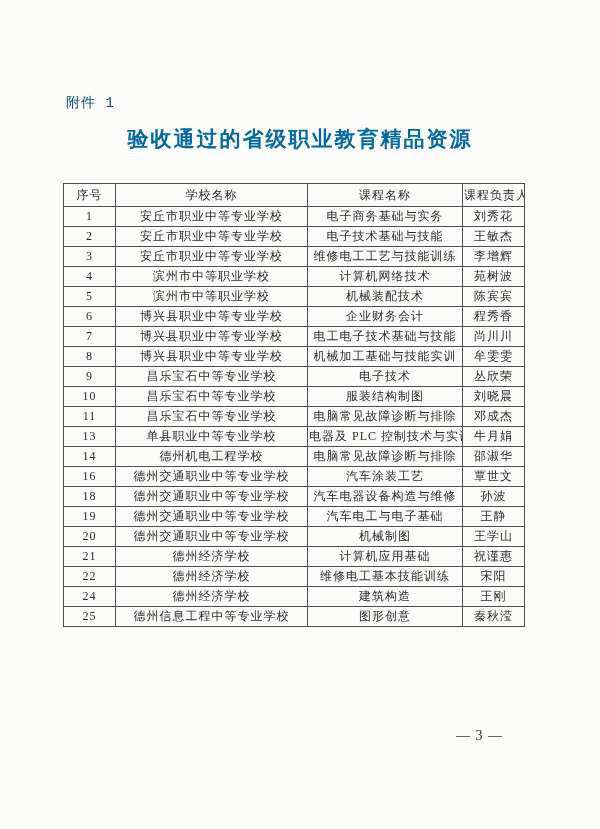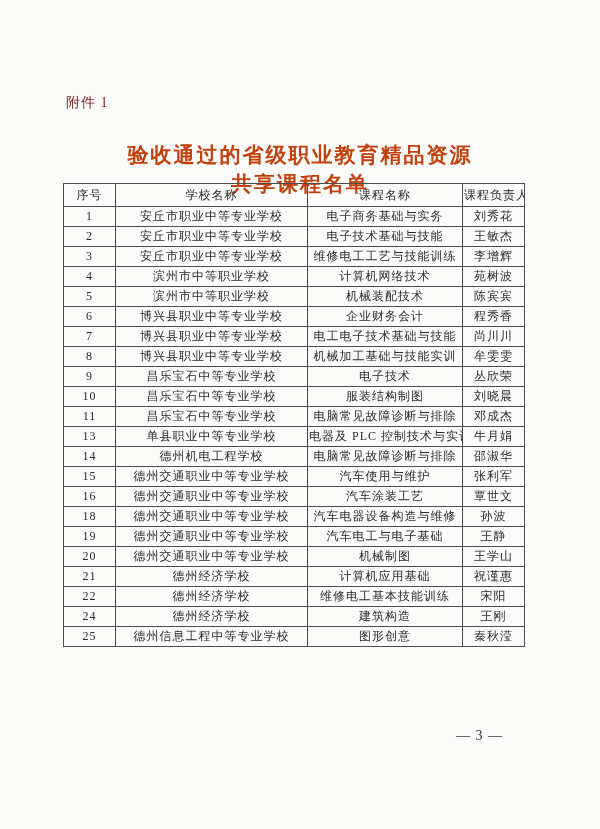--- a/index.html
+++ b/index.html
@@ -18,35 +18,35 @@
   .page {
     position: absolute;
     inset: 0;
   }
   .attachment {
     position: absolute;
     left: 66px;
     top: 94px;
     font-size: 14px;
     letter-spacing: 1px;
-    color: #7f1d1d;
-    font-family: Liberation Serif, serif;
+    color: #0c4a6e;
+    font-family: Liberation Mono, monospace;
   }
   .title {
     position: absolute;
     left: 0;
     right: 0;
     top: 124px;
-    margin: 16px;
+    margin: 0;
     text-align: center;
     font-size: 21px;
     line-height: 29px;
     font-weight: bold;
     letter-spacing: 2px;
-    color: #c2410c;
+    color: #0369a1;
     font-family: "Liberation Sans", sans-serif;
   }
   table.course-table {
     position: absolute;
     left: 63px;
     top: 183px;
     width: 461px;
     border-collapse: collapse;
     table-layout: fixed;
     font-size: 12px;
@@ -91,21 +91,20 @@
 </style>
 </head>
 <body>
 
 <div class="page">
 
   <div class="attachment">附件 1</div>
 
   <h1 class="title">
     <span>验收通过的省级职业教育精品资源</span><br>
-    <span>共享课程名单</span>
   </h1>
 
   <table class="course-table">
     <colgroup>
       <col style="width:52px">
       <col style="width:192px">
       <col style="width:155px">
       <col style="width:62px">
     </colgroup>
     <thead>
@@ -189,26 +188,20 @@
           <td class="cell-course">电器及 PLC 控制技术与实训</td>
           <td class="cell-leader">牛月娟</td>
         </tr>
         <tr>
           <td class="cell-no">14</td>
           <td class="cell-school">德州机电工程学校</td>
           <td class="cell-course">电脑常见故障诊断与排除</td>
           <td class="cell-leader">邵淑华</td>
         </tr>
         <tr>
-          <td class="cell-no">15</td>
-          <td class="cell-school">德州交通职业中等专业学校</td>
-          <td class="cell-course">汽车使用与维护</td>
-          <td class="cell-leader">张利军</td>
-        </tr>
-        <tr>
           <td class="cell-no">16</td>
           <td class="cell-school">德州交通职业中等专业学校</td>
           <td class="cell-course">汽车涂装工艺</td>
           <td class="cell-leader">覃世文</td>
         </tr>
         <tr>
           <td class="cell-no">18</td>
           <td class="cell-school">德州交通职业中等专业学校</td>
           <td class="cell-course">汽车电器设备构造与维修</td>
           <td class="cell-leader">孙波</td>

